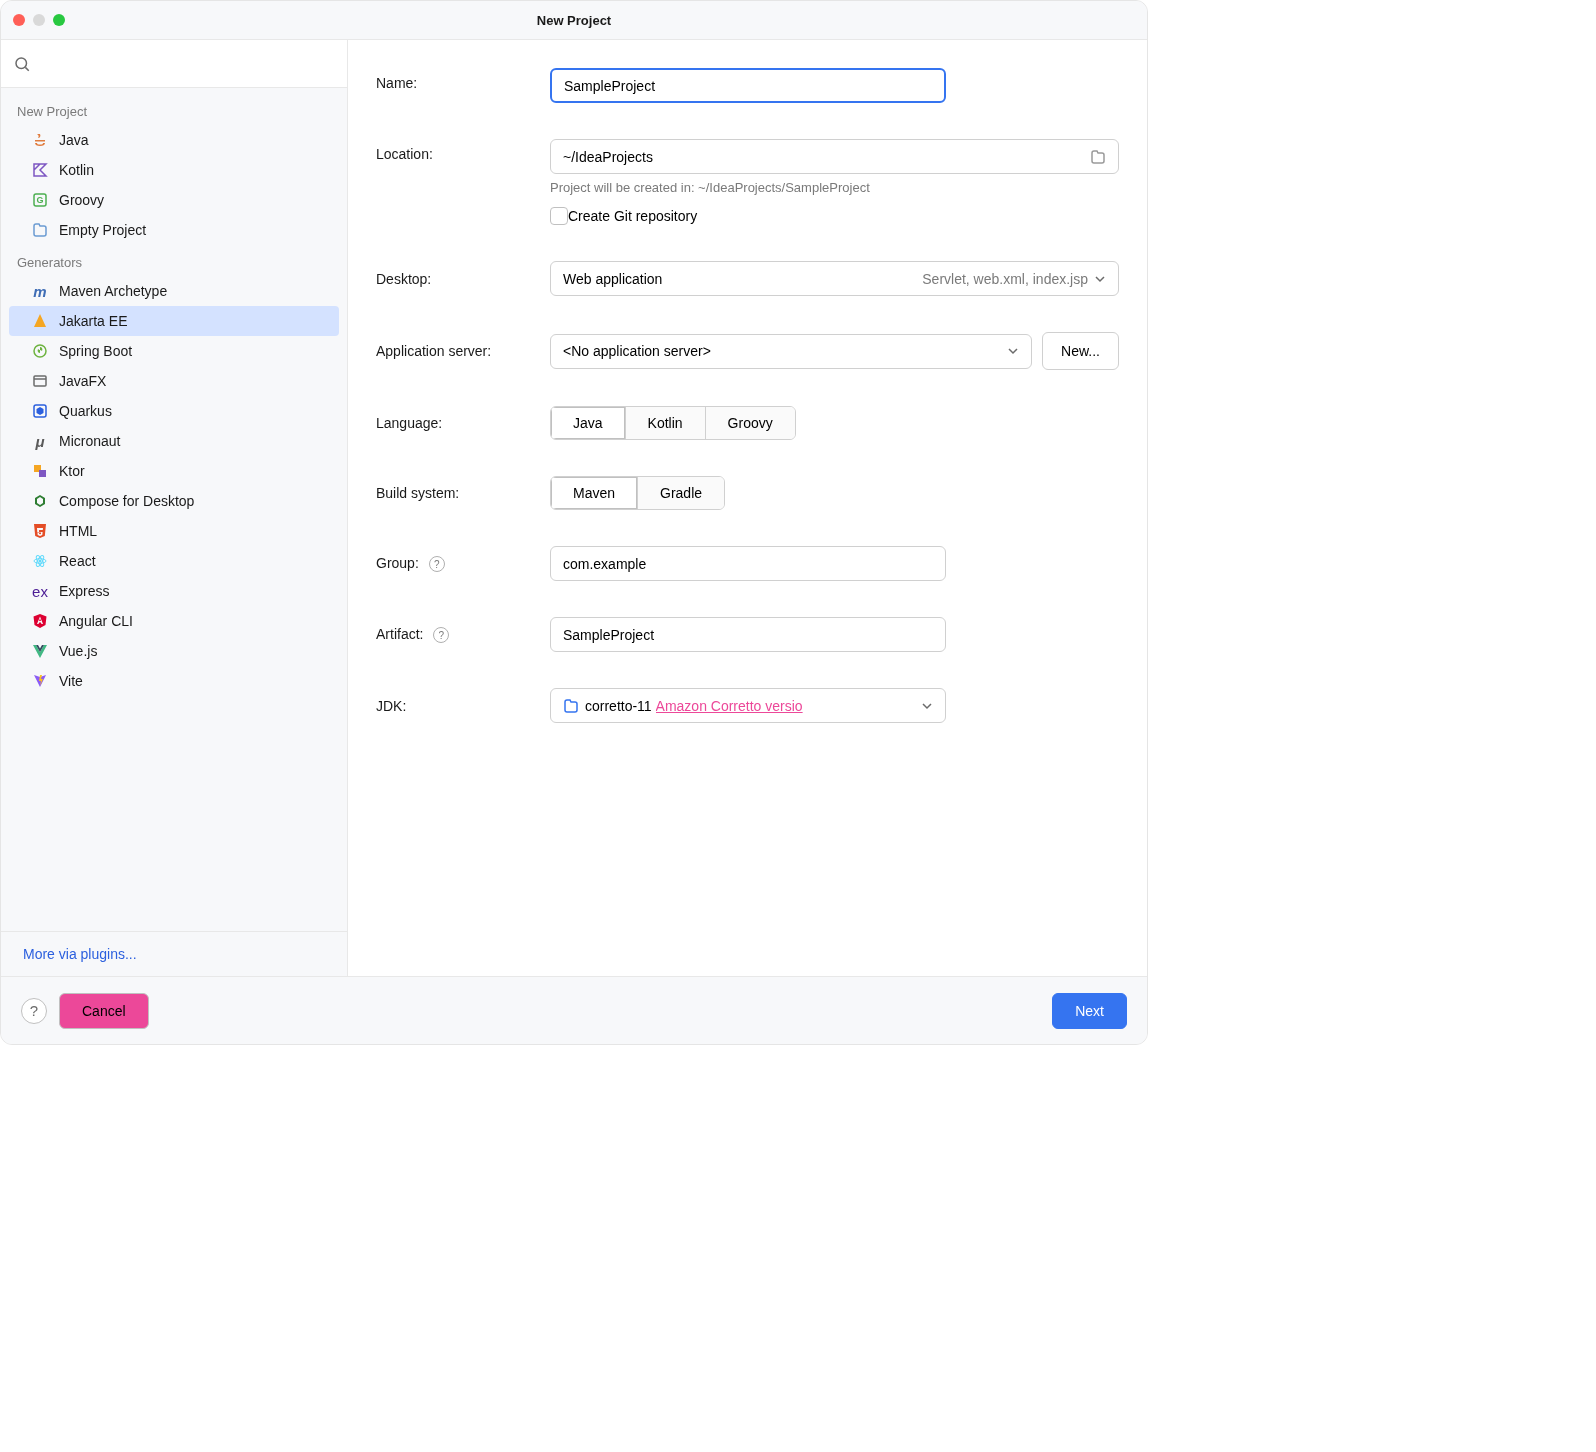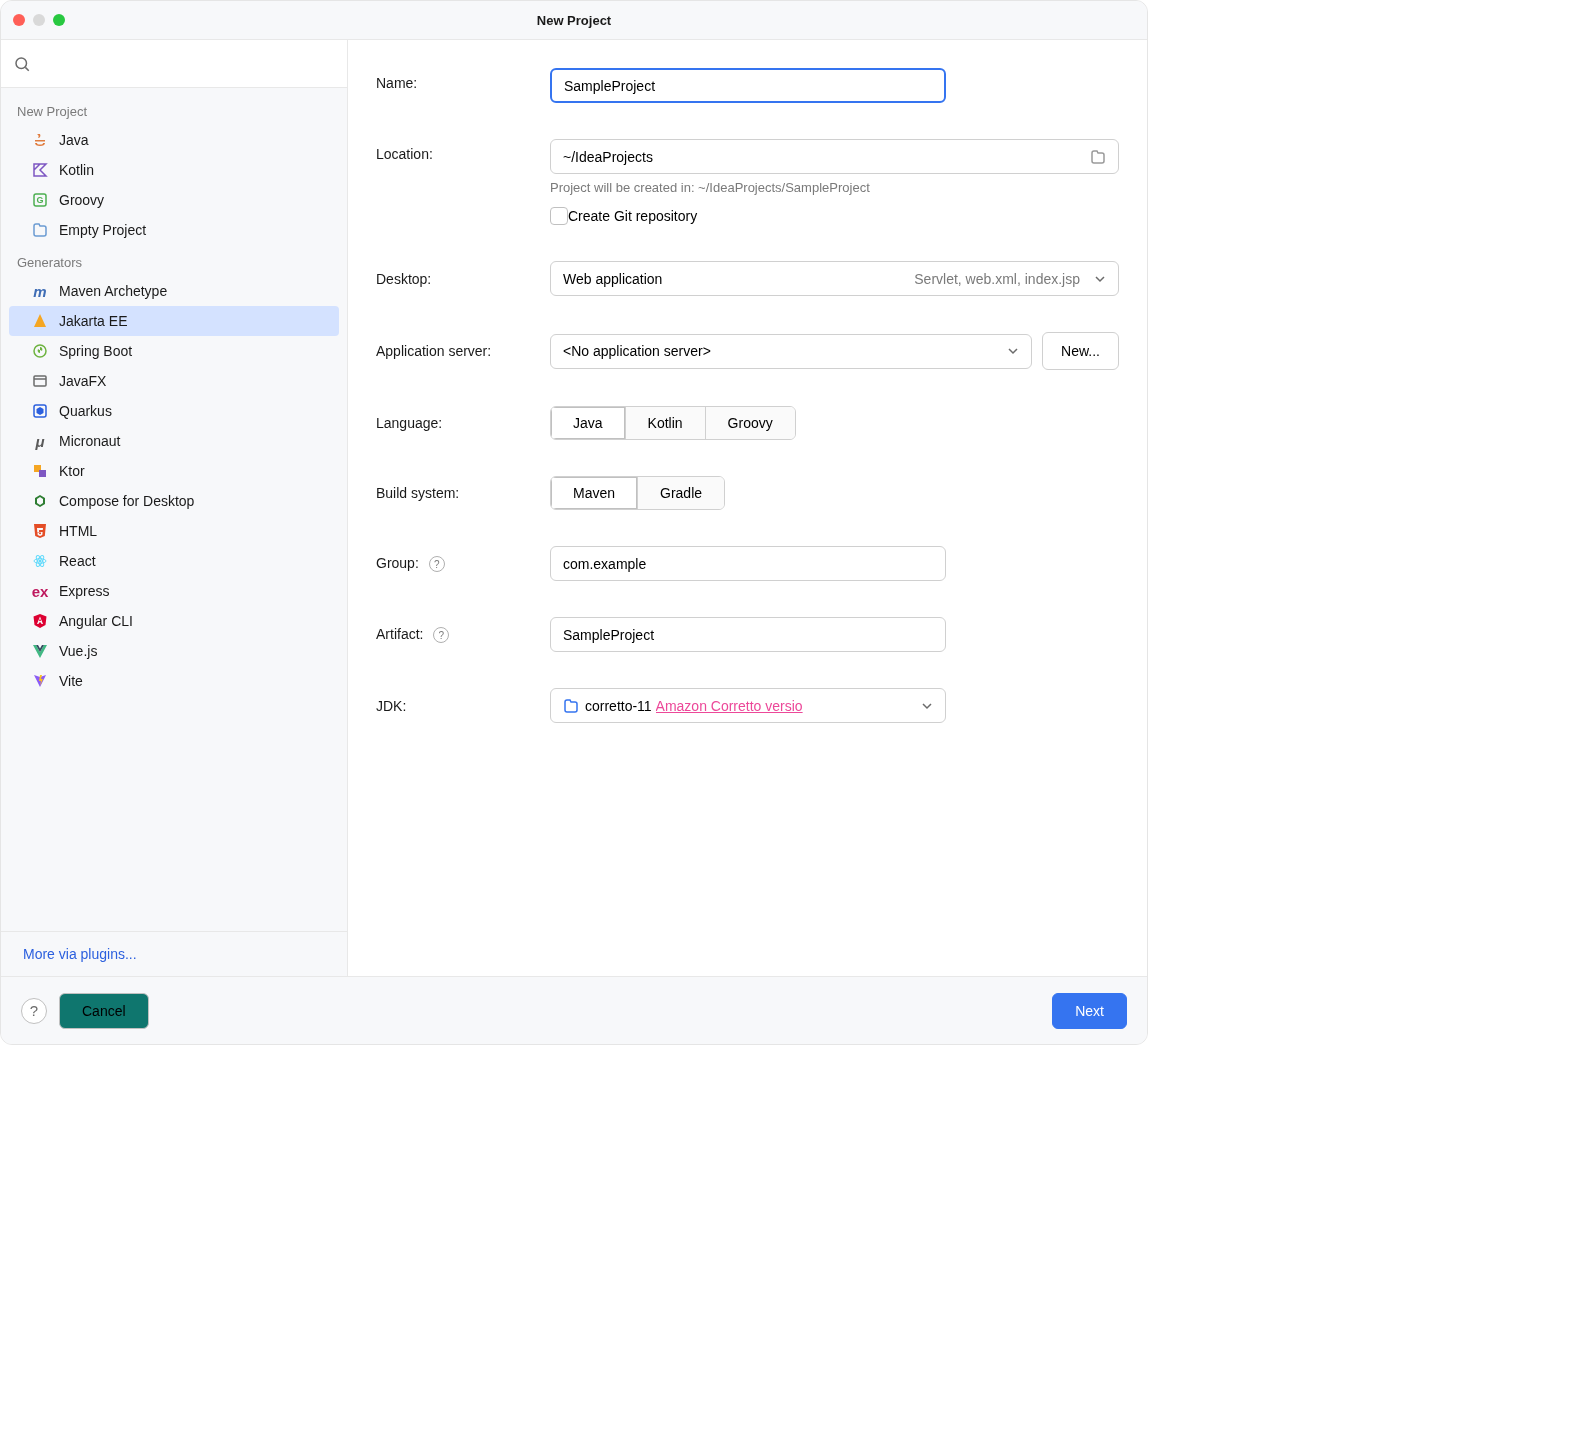--- a/index.html
+++ b/index.html
@@ -149,21 +149,20 @@
       outline: none;
       display: flex;
       align-items: center;
     }
     .text-input.focused {
       border: 2px solid #3574f0;
     }
     .dropdown {
       cursor: pointer;
       justify-content: flex-end;
-      gap: 8px;
     }
     .dropdown .dd-main { flex: 1; }
     .dropdown .dd-secondary {
       color: #7a7a7a;
       margin-right: 6px;
     }
     .dropdown .chev {
       width: 12px; height: 12px;
       color: #6b6b6b;
     }
@@ -256,21 +255,21 @@
       cursor: pointer;
       background: #fff;
     }
     .btn {
       height: 36px;
       padding: 0 22px;
       border-radius: 6px;
       font-size: 14px;
       cursor: pointer;
       border: 1px solid #c0c0c0;
-      background: #0f766e;
+      background: #ec4899;
     }
     .btn.primary {
       background: #3574f0;
       color: #fff;
       border-color: #3574f0;
     }
     
     .ic-java { color: #e07c3e; }
     .ic-kotlin { color: #7e57c2; }
     .ic-groovy { color: #4caf50; }
@@ -278,21 +277,21 @@
     .ic-maven { color: #3f6db5; font-style: italic; font-weight: 700; }
     .ic-jakarta { color: #f5a623; }
     .ic-spring { color: #6db33f; }
     .ic-javafx { color: #6b6b6b; }
     .ic-quarkus { color: #2b5fde; }
     .ic-micronaut { color: #5a5a5a; font-style: italic; font-weight: 700; }
     .ic-ktor { color: #7e57c2; }
     .ic-compose { color: #2e7d32; }
     .ic-html { color: #e44d26; }
     .ic-react { color: #61dafb; }
-    .ic-express { color: #be185d; font-weight: 700; }
+    .ic-express { color: #4c1d95; font-weight: 400; }
     .ic-angular { color: #dd0031; }
     .ic-vue { color: #41b883; }
     .ic-vite { color: #8b5cf6; }
   </style>
 </head>
 <body>
 
 <div class="window">
   <div class="titlebar">
     <div class="traffic-lights">

